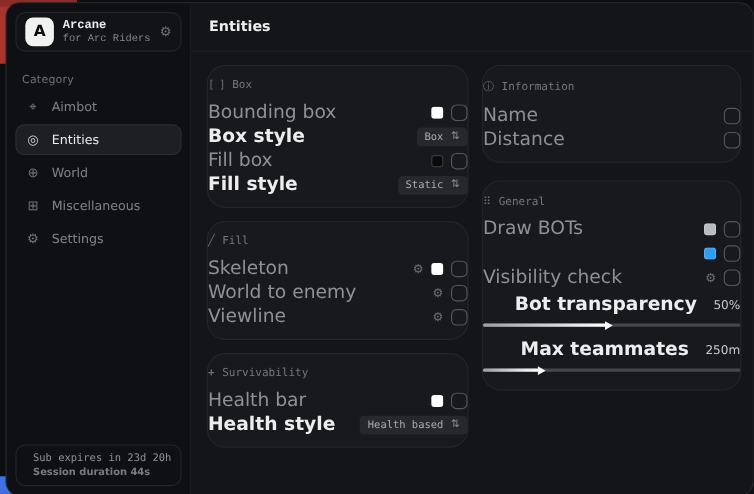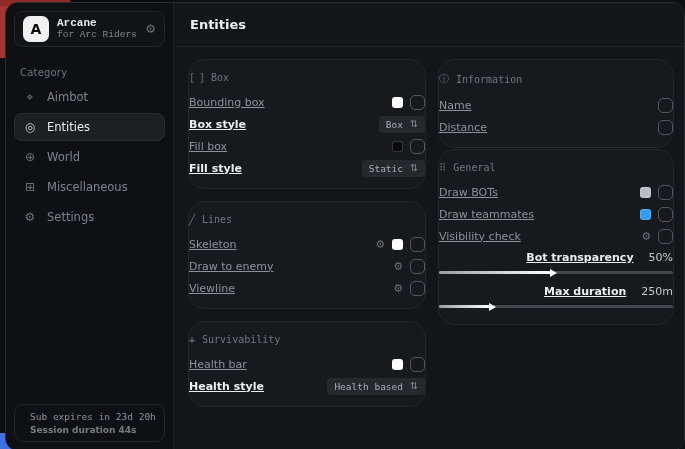--- a/index.html
+++ b/index.html
@@ -33,28 +33,28 @@
   .foot1{font-family:"DejaVu Sans Mono",monospace;font-size:9.5px;color:#8f929a;white-space:nowrap;}
   .foot2{font-size:9px;font-weight:700;color:#797c83;margin-top:3px;}
 
   
   .main{flex:1;display:flex;flex-direction:column;background:#141518;}
   .main-header{height:44px;min-height:44px;display:flex;align-items:center;padding:0 16px;
     border-bottom:1px solid #1e2024;box-sizing:border-box;}
   .main-title{font-size:13px;font-weight:700;color:#eeeeef;}
   .content{display:flex;gap:12px;padding:12px 14px 0;}
   .col-left{width:238px;min-width:238px;display:flex;flex-direction:column;gap:12px;}
-  .col-right{width:236px;min-width:236px;display:flex;flex-direction:column;gap:1px;}
+  .col-right{width:236px;min-width:236px;display:flex;flex-direction:column;gap:16px;}
 
   .card{background:#18191d;border:1px solid #242629;border-radius:17px;padding:8px 0 9px;box-sizing:border-box;}
   .card-head{display:flex;align-items:center;gap:7px;color:#73767c;
     font-family:"DejaVu Sans Mono",monospace;font-size:10px;padding:4px 0 8px;}
   .head-icon{font-family:"DejaVu Sans Mono",monospace;font-size:10px;color:#6b6e74;}
   .row{display:flex;align-items:center;height:22px;}
-  .row-label{font-size:11px;color:#8e9197;text-decoration:underline;}
+  .row-label{font-size:17px;color:#8e9197;}
   .row-label.em{color:#ededee;font-weight:700;}
   .row-right{margin-left:auto;display:flex;align-items:center;gap:7px;}
   .swatch{width:11px;height:11px;border-radius:3px;border:1px solid rgba(255,255,255,.18);
     box-sizing:border-box;cursor:pointer;}
   .checkbox{width:15px;height:15px;border-radius:5px;border:1.5px solid #54575d;background:transparent;
     box-sizing:border-box;cursor:pointer;}
   .gear{color:#6d7076;font-size:11px;cursor:pointer;line-height:1;}
   .dropdown{display:flex;align-items:center;gap:7px;background:#26282c;border-radius:4px;
     padding:3px 7px;cursor:pointer;}
   .dropdown-label{font-family:"DejaVu Sans Mono",monospace;font-size:9.5px;color:#a9acb1;}
@@ -177,32 +177,32 @@
                   <span class="dropdown-label" data-name="dropdown-value">Static</span>
                   <span class="updown i-updown" data-name="up-down-arrows-icon"></span>
                 </span>
               </span>
             </div>
           </div>
 
           <div class="card" data-name="card-lines">
             <div class="card-head" data-name="card-lines-header">
               <span class="head-icon i-line" data-name="line-icon"></span>
-              <span data-name="card-title">Lines</span>
+              <span data-name="card-title">Fill</span>
             </div>
             <div class="row" data-name="setting-row-skeleton">
               <span class="row-label" data-name="setting-label">Skeleton</span>
               <span class="row-right">
                 <span class="gear i-gear" data-name="skeleton-config-gear-icon"></span>
                 <span class="swatch" data-name="color-swatch" style="background: rgb(255, 255, 255);"></span>
                 <span class="checkbox" data-name="skeleton-checkbox"></span>
               </span>
             </div>
             <div class="row" data-name="setting-row-line-to-enemy">
-              <span class="row-label" data-name="setting-label">Draw to enemy</span>
+              <span class="row-label" data-name="setting-label">World to enemy</span>
               <span class="row-right">
                 <span class="gear i-gear" data-name="line-to-enemy-config-gear-icon"></span>
                 <span class="checkbox" data-name="line-to-enemy-checkbox"></span>
               </span>
             </div>
             <div class="row" data-name="setting-row-viewline">
               <span class="row-label" data-name="setting-label">Viewline</span>
               <span class="row-right">
                 <span class="gear i-gear" data-name="viewline-config-gear-icon"></span>
                 <span class="checkbox" data-name="viewline-checkbox"></span>
@@ -261,21 +261,20 @@
               <span data-name="card-title">General</span>
             </div>
             <div class="row" data-name="setting-row-draw-bots">
               <span class="row-label" data-name="setting-label">Draw BOTs</span>
               <span class="row-right">
                 <span class="swatch" data-name="color-swatch" style="background: rgb(185, 188, 192);"></span>
                 <span class="checkbox" data-name="draw-bots-checkbox"></span>
               </span>
             </div>
             <div class="row" data-name="setting-row-draw-teammates">
-              <span class="row-label" data-name="setting-label">Draw teammates</span>
               <span class="row-right">
                 <span class="swatch" data-name="color-swatch" style="background: rgb(47, 157, 244);"></span>
                 <span class="checkbox" data-name="draw-teammates-checkbox"></span>
               </span>
             </div>
             <div class="row" data-name="setting-row-visibility-check">
               <span class="row-label" data-name="setting-label">Visibility check</span>
               <span class="row-right">
                 <span class="gear i-gear" data-name="visibility-check-config-gear-icon"></span>
                 <span class="checkbox" data-name="visibility-check-checkbox"></span>
@@ -289,21 +288,21 @@
               </div>
               <div class="slider-track" data-name="bot-transparency-slider-track">
                 <div class="slider-fill" data-name="slider-fill" style="width: 48%;">
                   <div class="slider-thumb" data-name="bot-transparency-slider-thumb"></div>
                 </div>
               </div>
             </div>
 
             <div class="slider-block" data-name="slider-max-distance">
               <div class="slider-top">
-                <span class="row-label em" data-name="slider-label">Max duration</span>
+                <span class="row-label em" data-name="slider-label">Max teammates</span>
                 <span class="slider-value" data-name="slider-value">250m</span>
               </div>
               <div class="slider-track" data-name="max-distance-slider-track">
                 <div class="slider-fill" data-name="slider-fill" style="width: 22%;">
                   <div class="slider-thumb" data-name="max-distance-slider-thumb"></div>
                 </div>
               </div>
             </div>
           </div>
 

